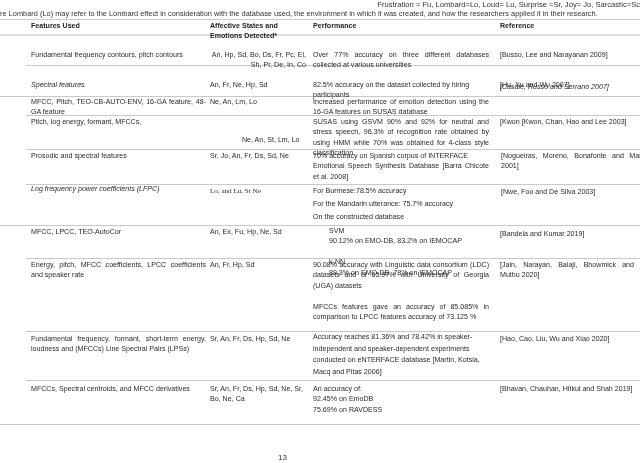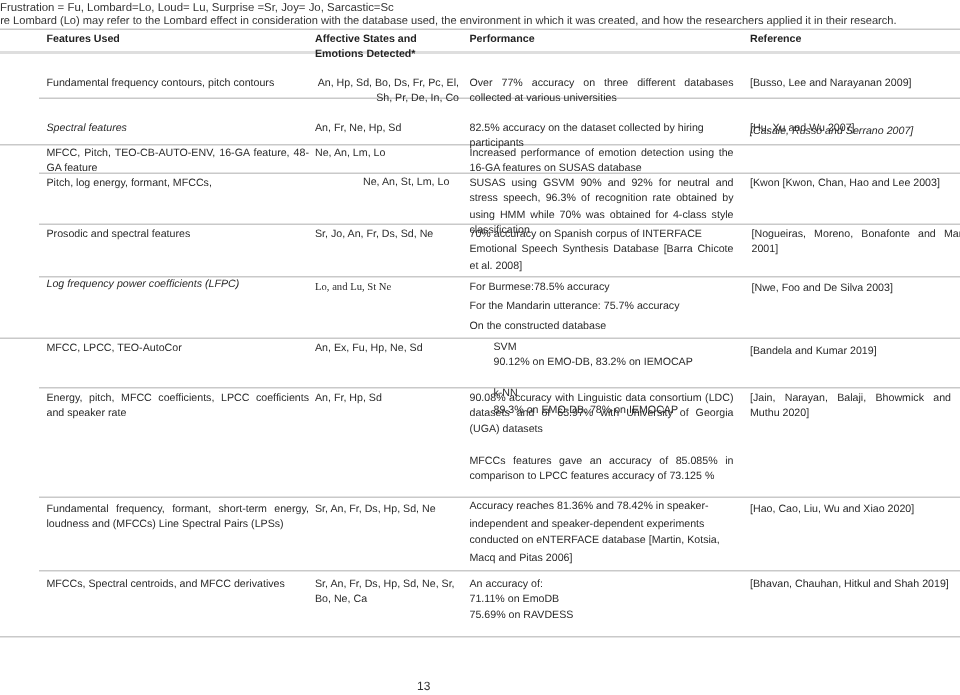--- a/index.html
+++ b/index.html
@@ -2,21 +2,21 @@
 <html><head>
 <meta charset="utf-8">
 <style>
   html, body { margin:0; padding:0; background:#ffffff; }
   body {
     width:640px; height:463px; overflow:hidden; position:relative;
     font-family:"Liberation Sans", sans-serif; color:#2a2a2a;
     font-size:7.1px; line-height:10.4px;
   }
   .legend-line {
-    position:absolute; left:0; width:640px; text-align:left; white-space:nowrap;
+    position:absolute; left:0; width:640px; text-align:right; white-space:nowrap;
     font-size:7.6px; top:0; line-height:10px; color:#333;
   }
   .note-line {
     position:absolute; left:-4px; top:9px; white-space:nowrap; font-size:7.4px;
     line-height:10px; color:#333;
   }
   .hr { position:absolute; height:0; border-top:1.3px solid #c9c9c9; }
   .cell { position:absolute; }
   .hdr { font-weight:bold; color:#222; }
   .just { text-align:justify; text-align-last:left; }
@@ -65,21 +65,21 @@
 
 <div>
   <div class="cell just" style="left:31px;top:97px;width:175px;">MFCC, Pitch, TEO-CB-AUTO-ENV, 16-GA feature, 48-GA feature</div>
   <div class="cell" style="left:210px;top:97px;width:96px;">Ne, An, Lm, Lo</div>
   <div class="cell just" style="left:313px;top:97px;width:176px;">Increased performance of emotion detection using the 16-GA features on SUSAS database</div>
   <div class="cell just" style="left:500px;top:82px;width:134px;font-style:italic;">[Casale, Russo and Serrano 2007]</div>
 </div>
 
 <div>
   <div class="cell" style="left:31px;top:117px;width:175px;">Pitch, log energy, formant, MFCCs,</div>
-  <div class="cell" style="left:210px;top:116px;width:96px;padding-left:32px;">Ne, An, St, Lm, Lo</div>
+  <div class="cell" style="left:210px;top:135px;width:96px;padding-left:32px;">Ne, An, St, Lm, Lo</div>
   <div class="cell just" style="left:313px;top:117px;width:176px;">SUSAS using GSVM 90% and 92% for neutral and stress speech, 96.3% of recognition rate obtained by using HMM while 70% was obtained for 4-class style classification</div>
   <div class="cell just" style="left:500px;top:117px;width:134px;">[Kwon [Kwon, Chan, Hao and Lee 2003]</div>
 </div>
 
 <div>
   <div class="cell" style="left:31px;top:151px;width:175px;">Prosodic and spectral features</div>
   <div class="cell" style="left:210px;top:151px;width:100px;">Sr, Jo, An, Fr, Ds, Sd, Ne</div>
   <div class="cell" style="left:313px;top:151px;width:176px;">
     <div>70% accuracy on Spanish corpus of INTERFACE</div>
     <div class="just">Emotional Speech Synthesis Database [Barra Chicote et al. 2008]</div>
@@ -127,19 +127,19 @@
   <div class="cell" style="left:210px;top:334px;width:100px;">Sr, An, Fr, Ds, Hp, Sd, Ne</div>
   <div class="cell" style="left:313px;top:332px;width:176px;line-height:11.6px;">Accuracy reaches 81.36% and 78.42% in speaker-independent and speaker-dependent experiments conducted on eNTERFACE database [Martin, Kotsia, Macq and Pitas 2006]</div>
   <div class="cell just" style="left:500px;top:334px;width:134px;">[Hao, Cao, Liu, Wu and Xiao 2020]</div>
 </div>
 
 <div>
   <div class="cell" style="left:31px;top:384px;width:175px;">MFCCs, Spectral centroids, and MFCC derivatives</div>
   <div class="cell" style="left:210px;top:384px;width:96px;">Sr, An, Fr, Ds, Hp, Sd, Ne, Sr, Bo, Ne, Ca</div>
   <div class="cell" style="left:313px;top:384px;width:180px;line-height:10.4px;">
     <div>An accuracy of:</div>
-    <div>71.11% on EmoDB</div>
+    <div>92.45% on EmoDB</div>
     <div>75.69% on RAVDESS</div>
   </div>
   <div class="cell just" style="left:500px;top:384px;width:134px;">[Bhavan, Chauhan, Hitkul and Shah 2019]</div>
 </div>
 
 <div class="page-num">13</div>
 
 </body></html>

